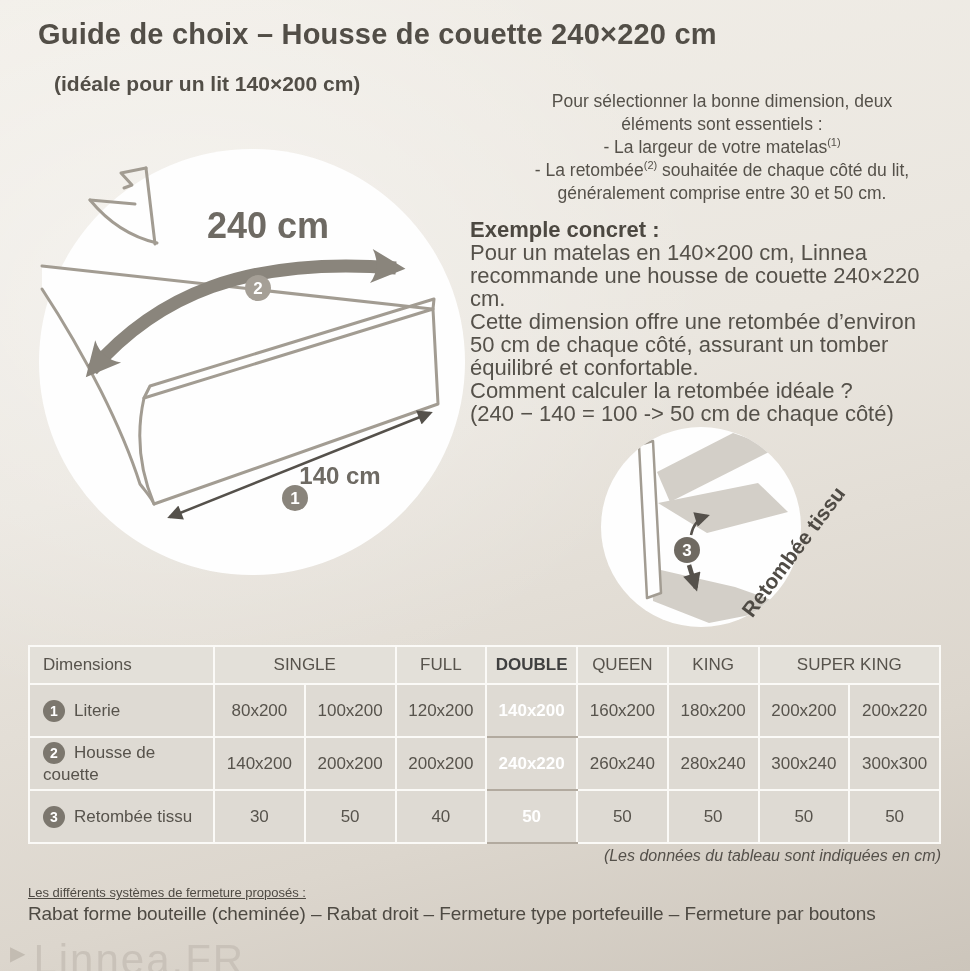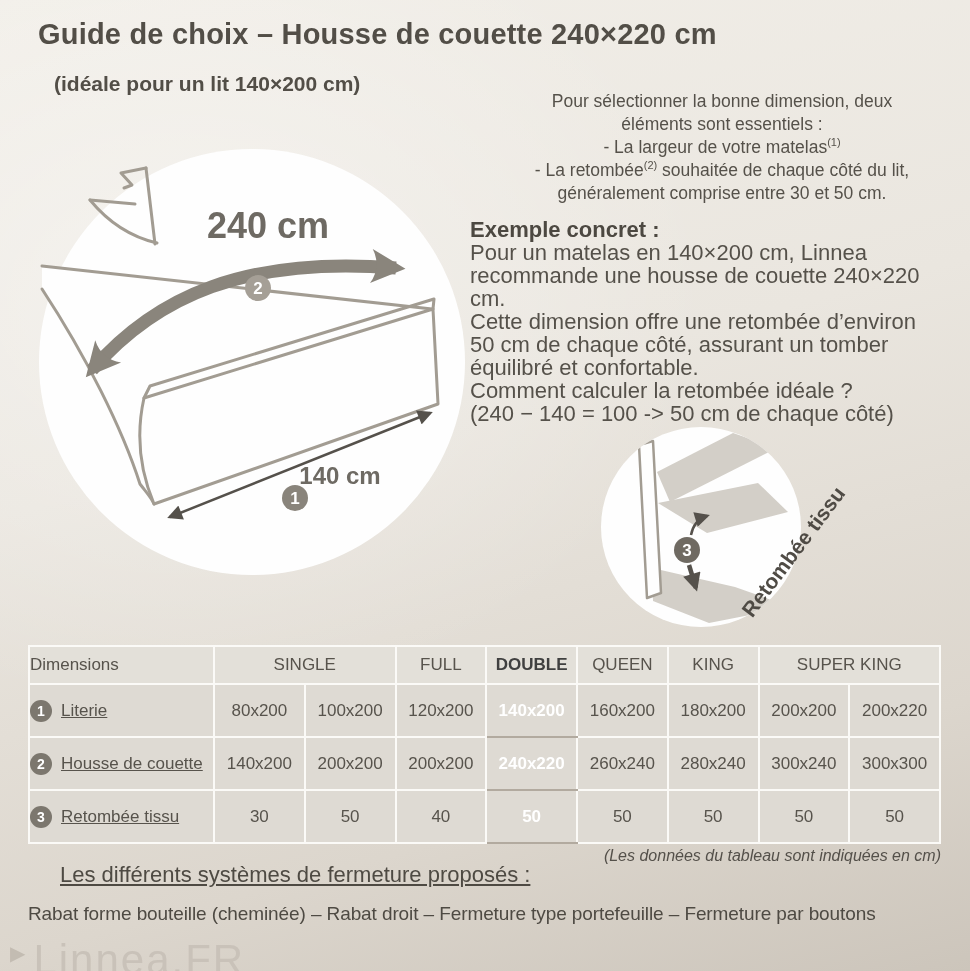--- a/index.html
+++ b/index.html
@@ -51,39 +51,39 @@
   table.size-table{
     position:absolute;left:28px;top:645px;width:913px;
     border-collapse:collapse;table-layout:fixed;
   }
   .size-table th,.size-table td{
     border:2px solid #fbfaf7;font-size:17px;color:#57534c;
     text-align:center;font-weight:400;padding:0;
   }
   .size-table thead th{height:36px;background:var(--cellHead);}
   .size-table tbody td{height:51px;background:var(--cell);}
-  th.corner,td.row-label{text-align:left;}
+  th.corner,td.row-label{text-align:left;padding-left:13px;}
   th.hl-head{font-weight:700;color:#404040;}
   td.hl-col{
     background:var(--hl);color:#fff;font-weight:700;
     border-top-color:var(--hl);border-bottom-color:var(--hl);
   }
   .tbadge{
     display:inline-flex;width:22px;height:22px;border-radius:50%;
     background:#7c776e;color:#fff;font-size:14px;font-weight:700;
     align-items:center;justify-content:center;margin-right:9px;vertical-align:middle;
   }
-  .row-label-text{vertical-align:middle;text-decoration:underline;}
+  .row-label-text{vertical-align:middle;}
   .footnote{
     position:absolute;right:29px;top:847px;
     font-size:16px;font-style:italic;color:#54504a;
   }
   .closures-head{
-    position:absolute;left:28px;top:862px;
-    font-size:22px;color:var(--ink-dark);text-decoration:underline;white-space:nowrap;margin-left:32px;
+    position:absolute;left:28px;top:885px;
+    font-size:13px;color:var(--ink-dark);text-decoration:underline;white-space:nowrap;
   }
   .closures-items{
     position:absolute;left:28px;top:903px;
     font-size:19px;color:var(--ink-dark);white-space:nowrap;letter-spacing:-0.1px;
   }
   .watermark{
     position:absolute;left:10px;top:936px;color:#c9c2b9;white-space:nowrap;
   }
   .wm-tri{font-size:20px;vertical-align:14px;margin-right:8px;color:#c3bcb2;}
   .wm-text{font-size:42px;letter-spacing:2px;}

